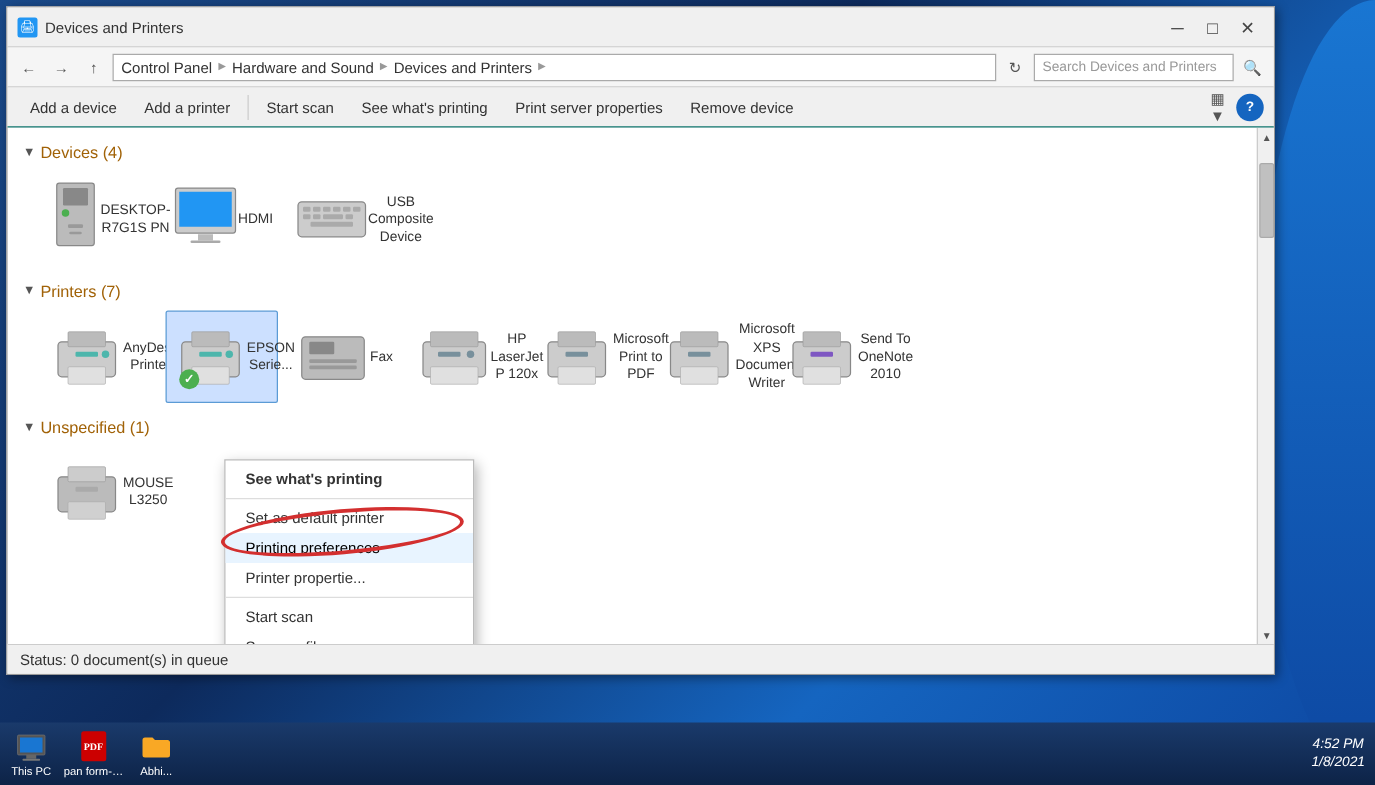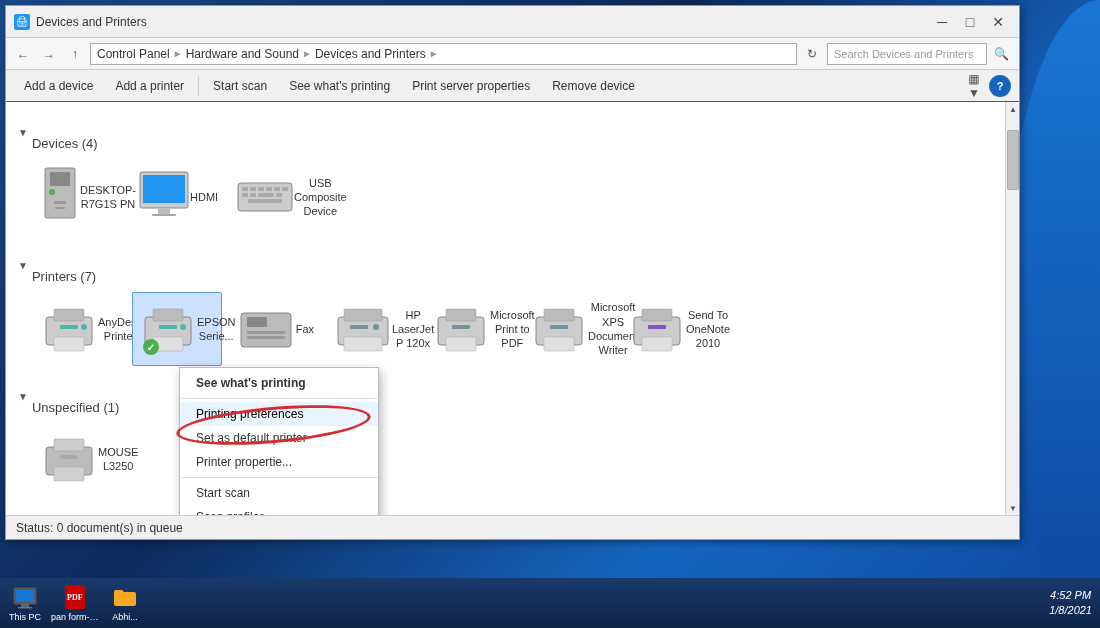--- a/index.html
+++ b/index.html
@@ -196,23 +196,22 @@
       gap: 4px;
       margin-bottom: 8px;
       margin-top: 4px;
       cursor: pointer;
     }
     .section-arrow {
       color: #555; font-size: 10px;
     }
     .section-title {
       font-size: 13px;
-      color: #404040;
+      color: #a16207;
       font-weight: normal;
-      margin-top: 22px;
     }
 
     
     .device-grid {
       display: flex;
       flex-wrap: wrap;
       gap: 8px;
       margin-bottom: 12px;
       padding-left: 16px;
     }
@@ -601,22 +600,22 @@
             <rect x="20" y="22" width="18" height="4" rx="1" fill="#aaa"></rect>
           </svg>
         </div>
         <span class="device-label">MOUSE L3250</span>
       </div>
     </div>
 
     <div class="context-menu">
       <div class="ctx-item bold">See what's printing</div>
       <div class="ctx-sep"></div>
+      <div class="ctx-item">Set as default printer</div>
       <div class="ctx-item highlighted">Printing preferences</div>
-      <div class="ctx-item">Set as default printer</div>
       <div class="ctx-item">Printer propertie...</div>
       <div class="ctx-sep"></div>
       <div class="ctx-item">Start scan</div>
       <div class="ctx-item">Scan profiles...</div>
 
     </div>
 
     <div class="red-circle"></div>
 
   </div>

